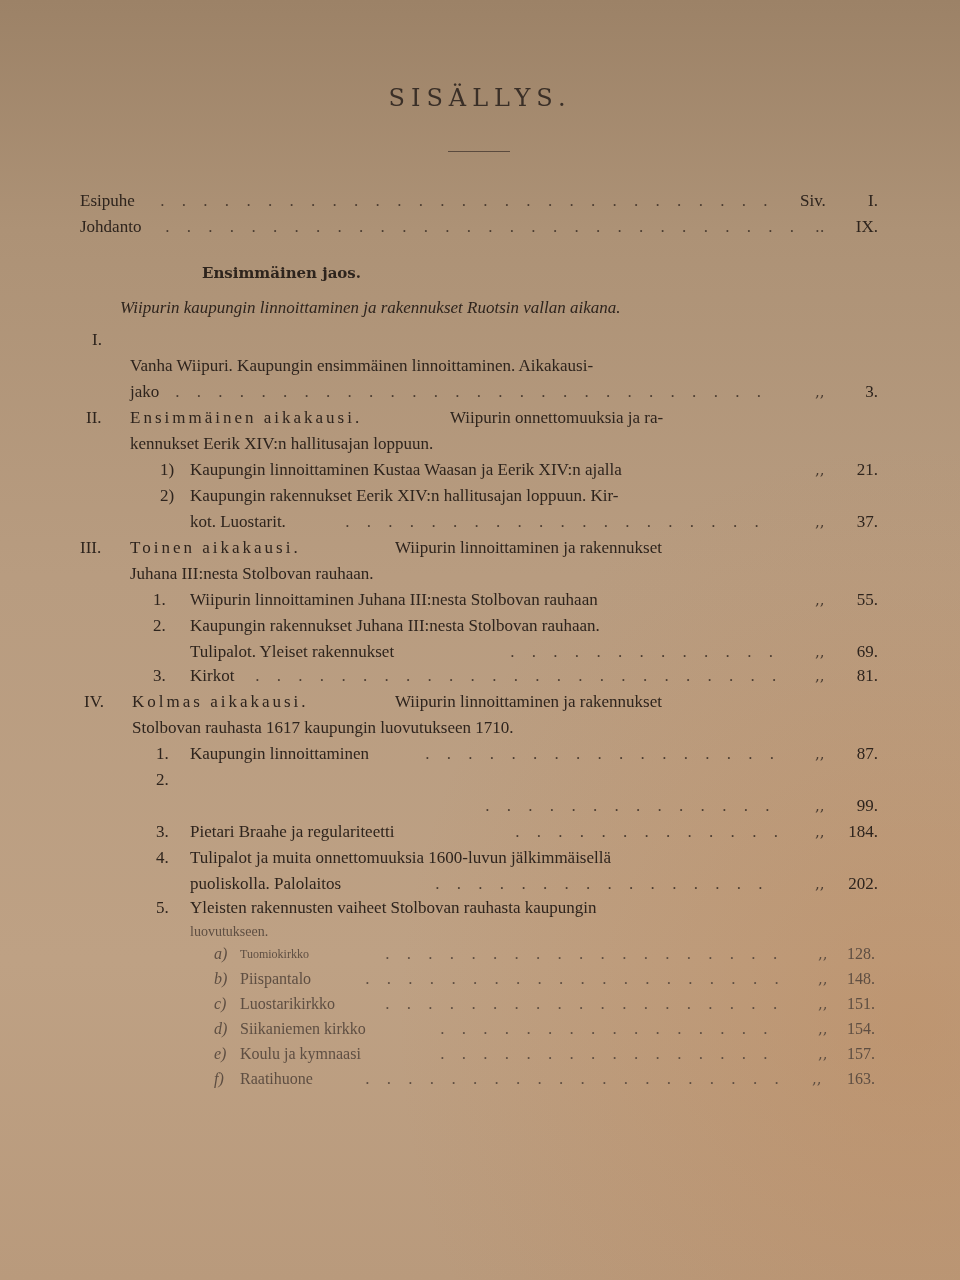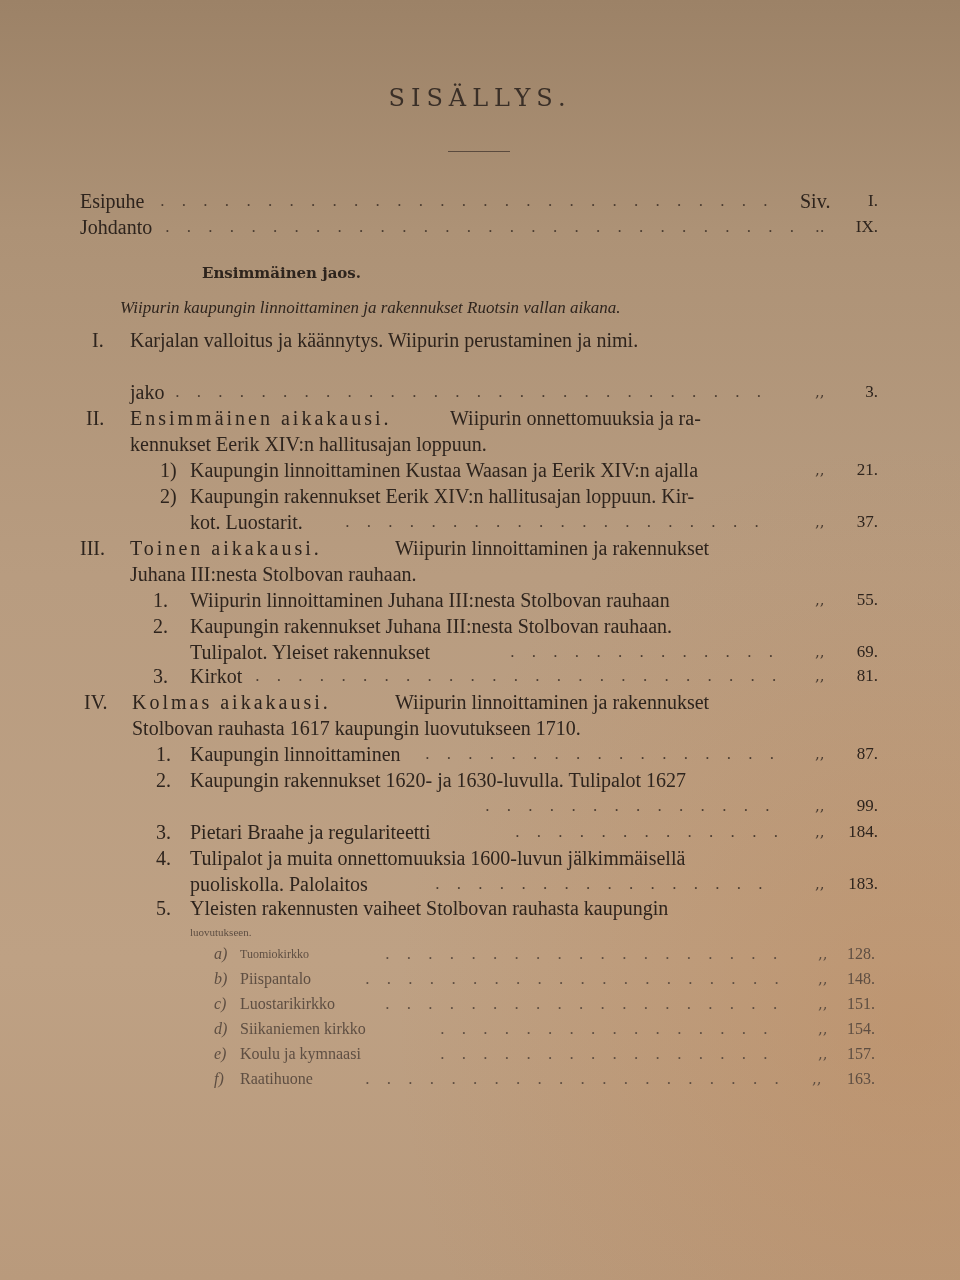--- a/index.html
+++ b/index.html
@@ -13,21 +13,21 @@
   }
   .page { position: absolute; left: 0; top: 0; width: 960px; height: 1280px; }
   .title {
     position: absolute; top: 84px; left: 0; width: 960px; text-align: center;
     font-size: 24px; letter-spacing: 6px; color: #3a2f27;
   }
   .rule {
     position: absolute; top: 151px; left: 448px; width: 62px; height: 1px; background: #5a4a3e;
   }
   .line {
-    position: absolute; left: 0; height: 26px; font-size: 20px; line-height: 26px; white-space: nowrap;
+    position: absolute; left: 0; height: 26px; font-size: 17px; line-height: 26px; white-space: nowrap;
     font-family: "Liberation Serif", serif;
   }
   .dots {
     position: absolute; height: 26px; line-height: 26px; overflow: hidden; white-space: nowrap;
     letter-spacing: 6px; color: #4a3c31; font-size: 15px;
   }
   .ditto { position: absolute; font-size: 15px; line-height: 26px; color: #4a3c31; }
   .pnum { position: absolute; font-size: 17px; line-height: 26px; text-align: right; width: 70px;
           font-family: "Liberation Serif", serif; }
   .bold { font-weight: bold; font-family: "DejaVu Serif", serif; font-size: 15px; }
@@ -53,21 +53,21 @@
     <span>Johdanto</span>
   </div>
   <div class="dots" style="top:214px;left:165px;width:640px">. . . . . . . . . . . . . . . . . . . . . . . . . . . . . . . . . . . .</div>
   <div class="ditto" style="top:214px;left:815px">..</div>
   <div class="pnum" style="top:214px;left:808px">IX.</div>
 
   <div class="line bold" style="top:260px;left:202px">Ensimmäinen jaos.</div>
   <div class="line ital" style="top:295px;left:120px;font-size:17px">Wiipurin kaupungin linnoittaminen ja rakennukset Ruotsin vallan aikana.</div>
 
   <div class="line" style="top:327px;left:92px">I.</div>
-  <div class="line" style="top:327px;left:130px">Karjalan valloitus ja käännytys. Wiipurin perustaminen ja nimi.</div>
+  <div class="line" style="top:353px;left:130px">Vanha Wiipuri. Kaupungin ensimmäinen linnoittaminen. Aikakausi-</div>
   <div class="line" style="top:379px;left:130px">jako</div>
   <div class="dots" style="top:379px;left:175px;width:590px">. . . . . . . . . . . . . . . . . . . . . . . . . . . . . . . . .</div>
   <div class="ditto" style="top:379px;left:815px">,,</div>
   <div class="pnum" style="top:379px;left:808px">3.</div>
 
   <div class="line" style="top:405px;left:86px">II.</div>
   <div class="line spaced" style="top:405px;left:130px">Ensimmäinen aikakausi.</div>
   <div class="line" style="top:405px;left:450px">Wiipurin onnettomuuksia ja ra-</div>
   <div class="line" style="top:431px;left:130px">kennukset Eerik XIV:n hallitusajan loppuun.</div>
 
@@ -111,41 +111,40 @@
   <div class="line" style="top:689px;left:395px">Wiipurin linnoittaminen ja rakennukset</div>
   <div class="line" style="top:715px;left:132px">Stolbovan rauhasta 1617 kaupungin luovutukseen 1710.</div>
 
   <div class="line" style="top:741px;left:156px">1.</div>
   <div class="line" style="top:741px;left:190px">Kaupungin linnoittaminen</div>
   <div class="dots" style="top:741px;left:425px;width:355px">. . . . . . . . . . . . . . . . . . . .</div>
   <div class="ditto" style="top:741px;left:815px">,,</div>
   <div class="pnum" style="top:741px;left:808px">87.</div>
 
   <div class="line" style="top:767px;left:156px">2.</div>
-  <div class="line" style="top:767px;left:190px">Kaupungin rakennukset 1620- ja 1630-luvulla. Tulipalot 1627</div>
   <div class="dots" style="top:793px;left:485px;width:295px">. . . . . . . . . . . . . . . . .</div>
   <div class="ditto" style="top:793px;left:815px">,,</div>
   <div class="pnum" style="top:793px;left:808px">99.</div>
 
   <div class="line" style="top:819px;left:156px">3.</div>
   <div class="line" style="top:819px;left:190px">Pietari Braahe ja regulariteetti</div>
   <div class="dots" style="top:819px;left:515px;width:265px">. . . . . . . . . . . . . . .</div>
   <div class="ditto" style="top:819px;left:815px">,,</div>
   <div class="pnum" style="top:819px;left:808px">184.</div>
 
   <div class="line" style="top:845px;left:156px">4.</div>
   <div class="line" style="top:845px;left:190px">Tulipalot ja muita onnettomuuksia 1600-luvun jälkimmäisellä</div>
   <div class="line" style="top:871px;left:190px">puoliskolla. Palolaitos</div>
   <div class="dots" style="top:871px;left:435px;width:345px">. . . . . . . . . . . . . . . . . . . .</div>
   <div class="ditto" style="top:871px;left:815px">,,</div>
-  <div class="pnum" style="top:871px;left:808px">183.</div>
+  <div class="pnum" style="top:871px;left:808px">202.</div>
 
   <div class="line" style="top:895px;left:156px">5.</div>
   <div class="line" style="top:895px;left:190px">Yleisten rakennusten vaiheet Stolbovan rauhasta kaupungin</div>
-  <div class="line faded" style="top:919px;left:190px;font-size:11px">luovutukseen.</div>
+  <div class="line faded" style="top:919px;left:190px;font-size:14px">luovutukseen.</div>
 
   <div class="line faded ital" style="top:941px;left:214px;font-size:16px">a)</div>
   <div class="line faded" style="top:941px;left:240px;font-size:12px">Tuomiokirkko</div>
   <div class="dots faded" style="top:941px;left:385px;width:400px">. . . . . . . . . . . . . . . . . . . . . .</div>
   <div class="ditto faded" style="top:941px;left:818px">,,</div>
   <div class="pnum faded" style="top:941px;left:805px;font-size:16px">128.</div>
 
   <div class="line faded ital" style="top:966px;left:214px;font-size:16px">b)</div>
   <div class="line faded" style="top:966px;left:240px;font-size:16px">Piispantalo</div>
   <div class="dots faded" style="top:966px;left:365px;width:420px">. . . . . . . . . . . . . . . . . . . . . . .</div>

